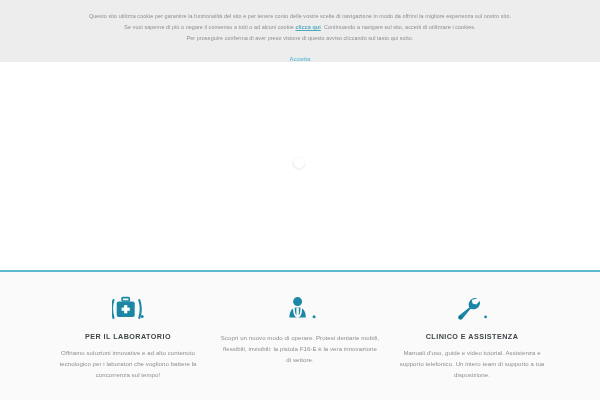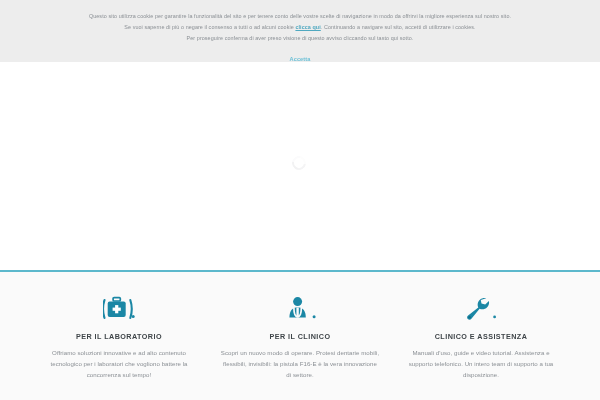--- a/index.html
+++ b/index.html
@@ -101,21 +101,20 @@
     left: 0;
     top: 272px;
     width: 600px;
     height: 128px;
     background: #fafafa;
     display: flex;
     align-items: flex-start;
     justify-content: center;
     padding-top: 20px;
     box-sizing: border-box;
-    gap: 9px;
   }
   .feature-col {
     width: 172px;
     text-align: center;
     padding: 0 6px;
     box-sizing: border-box;
   }
   .feature-icon {
     height: 34px;
     display: flex;
@@ -181,21 +180,20 @@
     <div class="feature-col">
       <div class="feature-icon">
         <svg width="32" height="26" viewBox="0 0 32 26" aria-hidden="true">
           <circle cx="13.6" cy="5.6" r="4.5" fill="#1b87a5"></circle>
           <path d="M5.4 21.6 C5.4 14.6 8.6 11.2 13.6 11.2 C18.6 11.2 21.8 14.6 21.8 21.6 Z" fill="#1b87a5"></path>
           <path d="M13.6 11.4 L13.6 21.6" stroke="#fafafa" stroke-width="2.4" fill="none"></path>
           <path d="M9.9 11.9 C9.9 18.3 11.3 20.6 13.6 20.6 C15.9 20.6 17.3 18.3 17.3 11.9" stroke="#fafafa" stroke-width="1.7" fill="none"></path>
           <circle cx="30.1" cy="20.8" r="1.5" fill="#1b87a5"></circle>
         </svg>
       </div>
-      <div class="feature-title">PER IL CLINICO</div>
       <div class="feature-desc">Scopri un nuovo modo di operare. Protesi dentarie mobili, flessibili, invisibili: la pistola F16-E è la vera innovazione di settore.</div>
     </div>
 
     <div class="feature-col">
       <div class="feature-icon">
         <svg width="34" height="26" viewBox="0 0 34 26" aria-hidden="true">
           <path d="M22.2 2.2 C18.4 1.2 14.6 3.6 13.8 7.3 C13.5 8.8 13.7 10.2 14.3 11.4 L4.1 19.4 C2.9 20.3 2.8 22 3.8 23 C4.8 24.1 6.5 24 7.4 22.8 L15.6 12.7 C16.8 13.3 18.2 13.5 19.6 13.2 C23.4 12.4 25.8 8.7 24.9 4.9 L21.2 8.4 L17.5 7.6 L16.8 4 Z" fill="#1b87a5"></path>
           <circle cx="5.6" cy="21.3" r="1.3" fill="#0f6f8a"></circle>
           <circle cx="30.6" cy="20.9" r="1.4" fill="#1b87a5"></circle>
         </svg>

